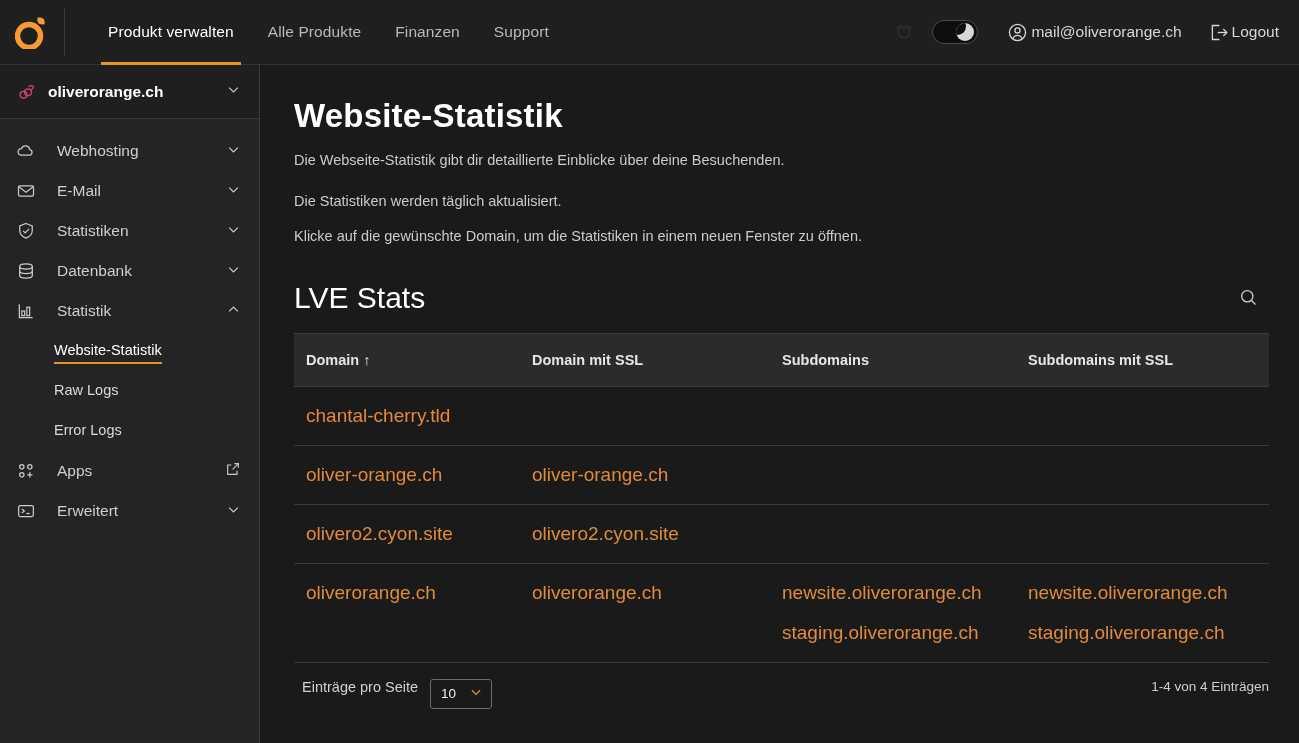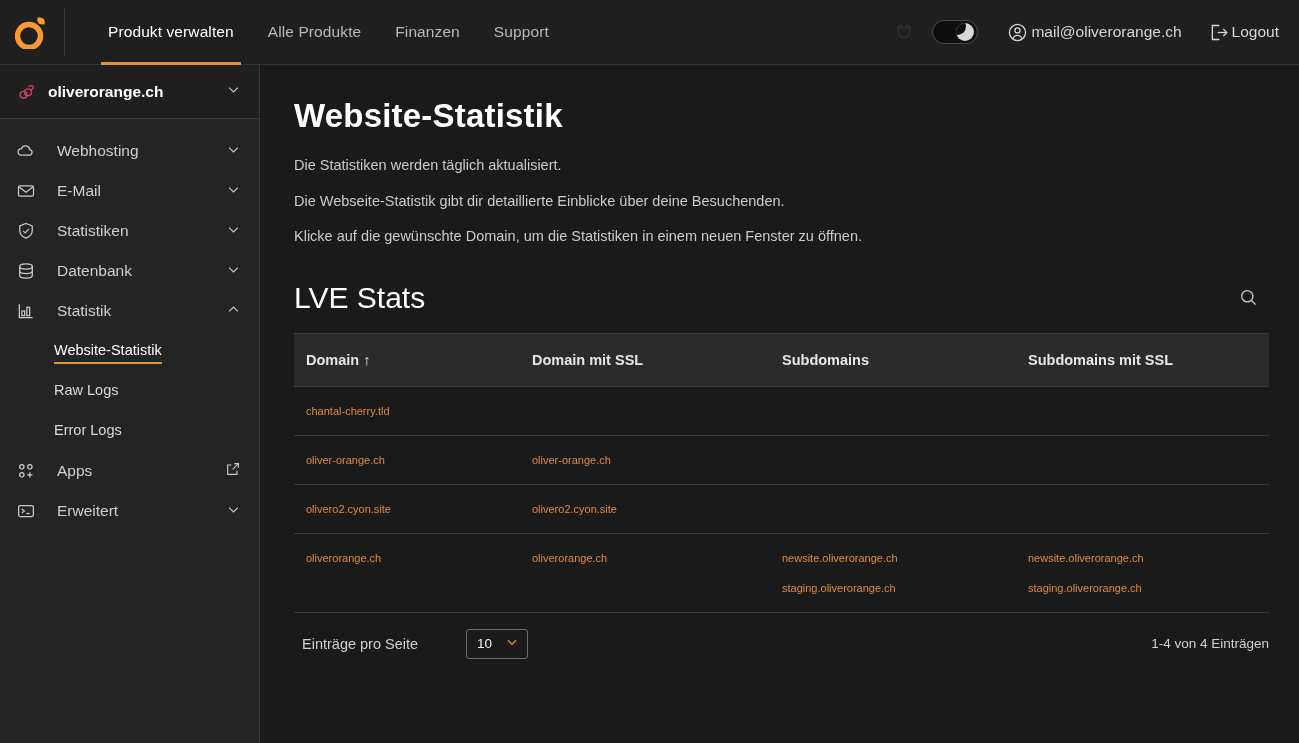--- a/index.html
+++ b/index.html
@@ -121,29 +121,29 @@
   .section-title { color:#fff; font-size: 30px; font-weight: normal; }
   .search-btn { margin-left:auto; width:34px;height:34px;display:flex;align-items:center;justify-content:center;cursor:pointer;}
 
   table.lve { width: 975px; border-collapse: collapse; margin-top: 10px; table-layout: fixed; }
   table.lve thead tr { background: #2b2b2b; }
   table.lve th {
     text-align: left; color: #e6e6e6; font-size: 14.5px; font-weight: bold;
     padding: 18px 0 18px 12px; border-top:1px solid #3d3d3d; border-bottom:1px solid #3d3d3d;
   }
   table.lve td {
-    padding: 18px 0 18px 12px; font-size: 11px;
+    padding: 18px 0 18px 12px; font-size: 19px;
     border-bottom: 1px solid #3a3a3a; vertical-align: top;
     color: #e08a3c;
   }
   table.lve td a { color: #e08a3c; text-decoration: none; cursor: pointer; display:block; }
   table.lve td a + a { margin-top: 18px; }
   .col1 { width: 226px; } .col2 { width: 250px; } .col3 { width: 246px; } .col4 { width: 253px; }
 
-  .tfoot { width: 975px; display:flex; align-items:center; padding-top: 16px; gap: 36px; }
+  .tfoot { width: 975px; display:flex; align-items:flex-start; padding-top: 16px; }
   .perpage-label { color:#d0d0d0; font-size:14.5px; margin-left: 8px;}
   .perpage-box {
     margin-left: 12px; width: 62px; height: 30px;
     border: 1px solid #6b6b6b; border-radius: 3px;
     display:flex; align-items:center; justify-content: space-between;
     padding: 0 8px 0 10px; cursor: pointer;
   }
   .perpage-box .v { color:#eee; font-size:13.5px; }
   .count { margin-left:auto; color:#cfcfcf; font-size:13.5px; }
 </style>
@@ -343,22 +343,22 @@
               <path d="M5 9 L12 16 L19 9"></path>
             </svg>
         </span>
       </div>
 
     </div>
   </aside>
 
   <main class="main">
     <h1 class="page-title">Website-Statistik</h1>
+    <p class="lead">Die Webseite-Statistik gibt dir detaillierte Einblicke über deine Besuchenden.</p>
     <p class="lead second">Die Statistiken werden täglich aktualisiert.</p>
-    <p class="lead">Die Webseite-Statistik gibt dir detaillierte Einblicke über deine Besuchenden.</p>
     <p class="lead">Klicke auf die gewünschte Domain, um die Statistiken in einem neuen Fenster zu öffnen.</p>
 
     <div class="section-head">
       <div class="section-title">LVE Stats</div>
       <div class="search-btn">
         <svg width="21" height="21" viewBox="0 0 24 24" fill="none" stroke="#cccccc" stroke-width="1.5">
           <circle cx="10.6" cy="10.6" r="6.4"></circle>
             <path d="M15.4 15.4 L20 20"></path>
           </svg>
       </div>

